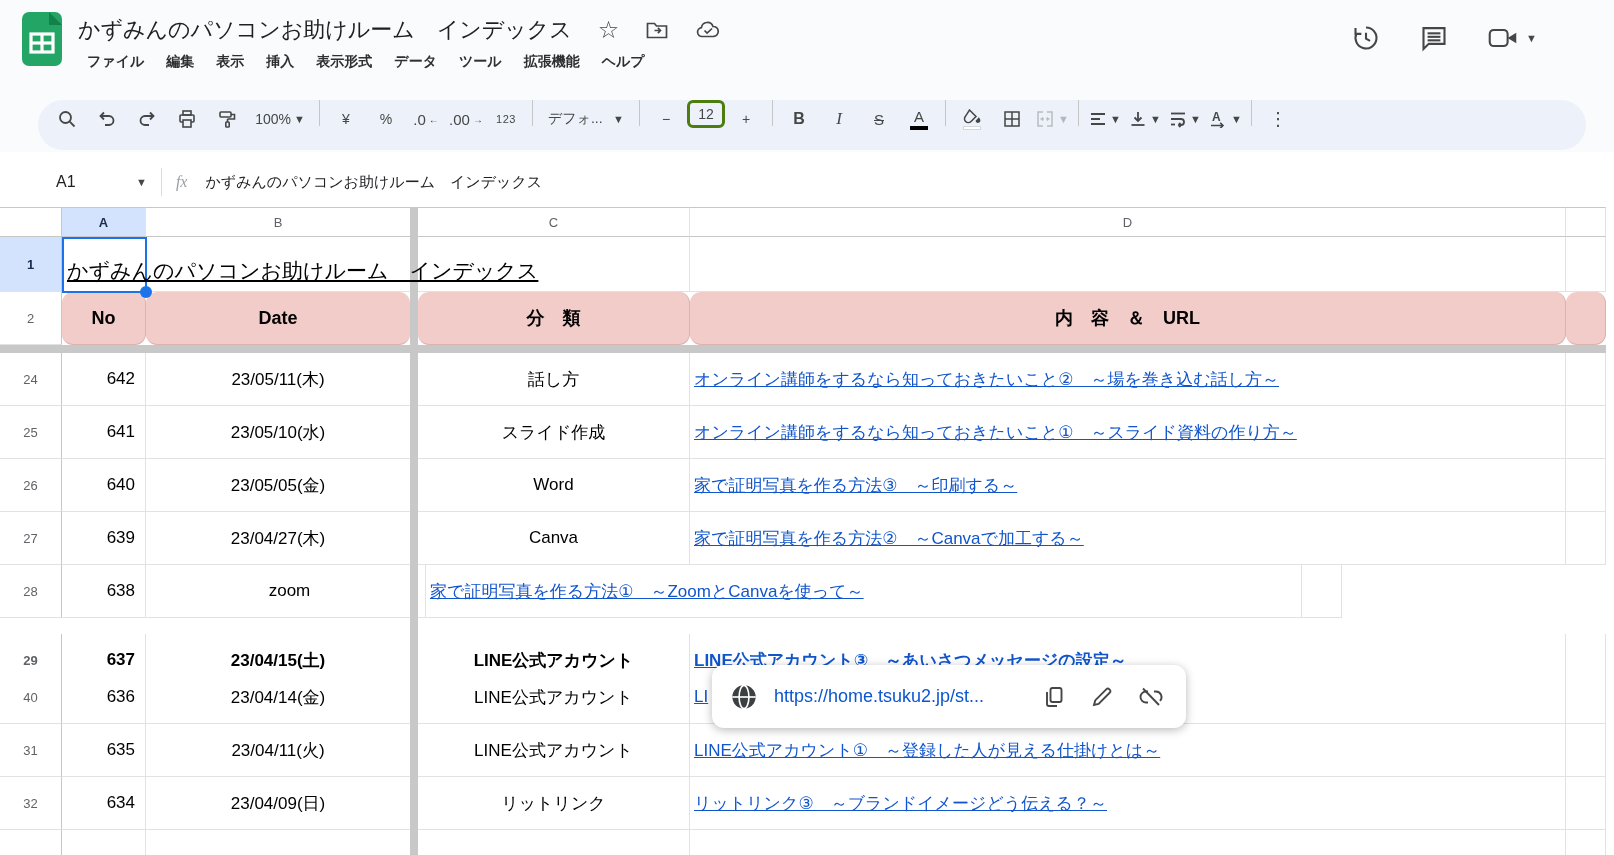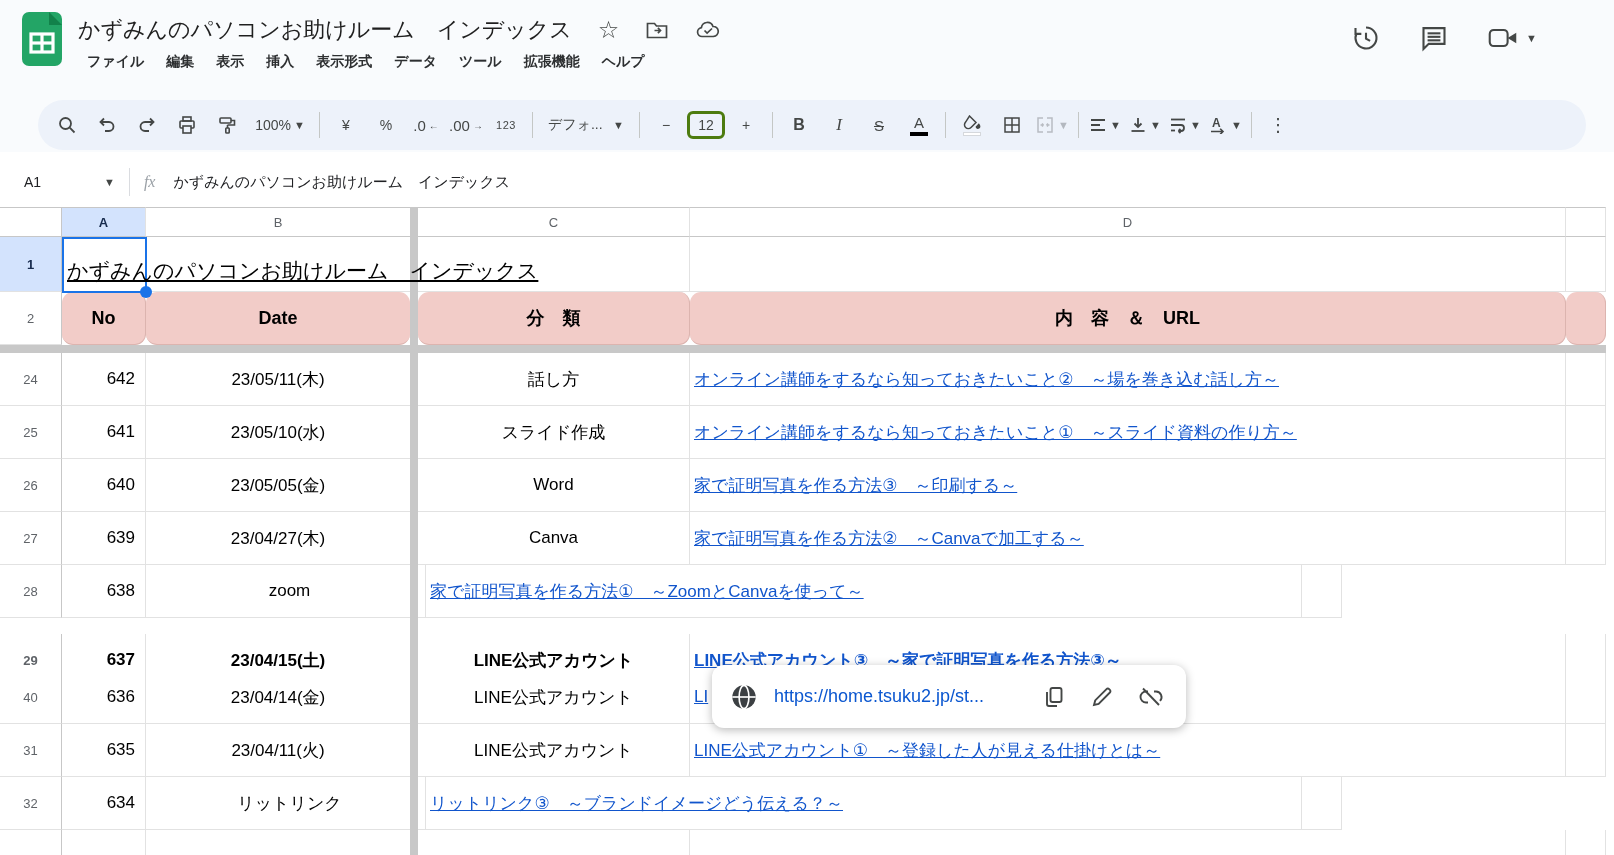--- a/index.html
+++ b/index.html
@@ -26,21 +26,21 @@
   .tb-ic{display:inline-flex;align-items:center;justify-content:center;color:var(--icon-gray);}
   .star-ic{font-size:24px;line-height:1;color:var(--icon-gray);}
   .menus{display:flex;gap:4px;font-size:14px;color:#2d2f31;font-weight:bold;}
   .menus span{padding:3px 9px;border-radius:6px;cursor:default;white-space:nowrap;}
   .topbar-right{position:absolute;left:1352px;top:24px;display:flex;align-items:center;gap:40px;}
   .caret{font-size:11px;color:var(--icon-gray);line-height:1;}
 
   
   .toolbar-row{position:absolute;left:0;top:96px;width:1614px;height:56px;background:#f9fbfd;}
   .toolbar{position:absolute;left:38px;top:4px;width:1548px;height:50px;background:#edf2fa;border-radius:25px;
-           display:flex;align-items:center;padding:0 10px;gap:2px;font-size:14px;color:var(--icon-gray);}
+           display:flex;padding:0 10px;gap:2px;font-size:14px;color:var(--icon-gray);}
   .tbtn{min-width:38px;height:38px;display:flex;align-items:center;justify-content:center;gap:3px;border-radius:6px;white-space:nowrap;}
   .tbtn svg{display:block;}
   .tdiv{width:1px;height:26px;background:#c4c7c5;margin:0 5px;flex:none;}
   .zoom-btn{min-width:64px;}
   .fontname{min-width:92px;justify-content:space-between;padding:0 8px;}
   .sizebox{width:38px;height:28px;border:3px solid #4d7c0f;border-radius:6px;display:flex;align-items:center;justify-content:center;font-size:14px;background:#edf2fa;}
   .b-label{font-weight:bold;font-size:16px;}
   .i-label{font-style:italic;font-family:"Liberation Serif",serif;font-size:17px;}
   .s-label{text-decoration:line-through;font-size:15px;}
   .stack{display:flex;flex-direction:column;align-items:center;line-height:1;}
@@ -48,21 +48,21 @@
   .bar-black{background:#000;}
   .bar-white{background:#fff;border:1px solid #d5d8dc;}
   .decfmt{font-size:15px;font-weight:500;}
   .decfmt small{font-size:10px;vertical-align:sub;}
   .muted{color:#b3b8bf;}
   .n123{font-size:11px;letter-spacing:.5px;}
   .more-dots{font-size:18px;letter-spacing:0;}
 
   
   .formula-bar{position:absolute;left:0;top:158px;width:1614px;height:48px;background:#fff;display:flex;align-items:center;}
-  .name-box{width:104px;padding-left:24px;font-size:14px;color:#202124;}
+  .name-box{width:104px;padding-left:24px;font-size:16px;color:#202124;margin-left:32px;}
   .fb-caret{margin-right:14px;}
   .fb-div{width:1px;height:28px;background:#dadce0;margin-right:14px;}
   .fx{font-family:"Liberation Serif",serif;font-style:italic;color:#9aa0a6;font-size:16px;margin-right:18px;}
   .fb-value{font-size:15px;color:#202124;white-space:nowrap;}
 
   
   .grid{position:absolute;left:0;top:207px;width:1614px;height:648px;background:#fff;}
   .row{position:absolute;left:0;display:flex;width:1606px;}
   .cell{position:relative;overflow:hidden;white-space:nowrap;display:flex;align-items:center;background:#fff;
         border-bottom:1px solid var(--grid-line);font-size:17px;color:#000;}
@@ -410,21 +410,21 @@
     <div class="cell c-e"></div>
   </div>
 
   <div class="row data-row" style="top: 427px; font-weight: bold;">
     <div class="cell c-rowhdr">29</div>
     <div class="cell c-a num">637</div>
     <div class="cell c-b ctr">23/04/15(土)</div>
     <div class="cell c-gap"></div>
     <div class="cell c-c ctr">LINE公式アカウント</div>
     <div class="cell c-d">
-          <span class="link-text">LINE公式アカウント③　～家で証明写真を作る方法③～</span>
+          <span class="link-text">LINE公式アカウント③　～あいさつメッセージの設定～</span>
         </div>
     <div class="cell c-e"></div>
   </div>
 
   <div class="row data-row" style="top: 464px;">
     <div class="cell c-rowhdr">40</div>
     <div class="cell c-a num">636</div>
     <div class="cell c-b ctr">23/04/14(金)</div>
     <div class="cell c-gap"></div>
     <div class="cell c-c ctr">LINE公式アカウント</div>
@@ -442,20 +442,21 @@
     <div class="cell c-c ctr">LINE公式アカウント</div>
     <div class="cell c-d">
           <span class="link-text">LINE公式アカウント①　～登録した人が見える仕掛けとは～</span>
         </div>
     <div class="cell c-e"></div>
   </div>
 
   <div class="row data-row" style="top: 570px;">
     <div class="cell c-rowhdr">32</div>
     <div class="cell c-a num">634</div>
+    <div class="cell c-b ctr">23/04/09(日)</div>
     <div class="cell c-gap"></div>
     <div class="cell c-c ctr">リットリンク</div>
     <div class="cell c-d">
           <span class="link-text">リットリンク③　～ブランドイメージどう伝える？～</span>
         </div>
     <div class="cell c-e"></div>
   </div>
 </div>
 
   <div class="row part-row">

